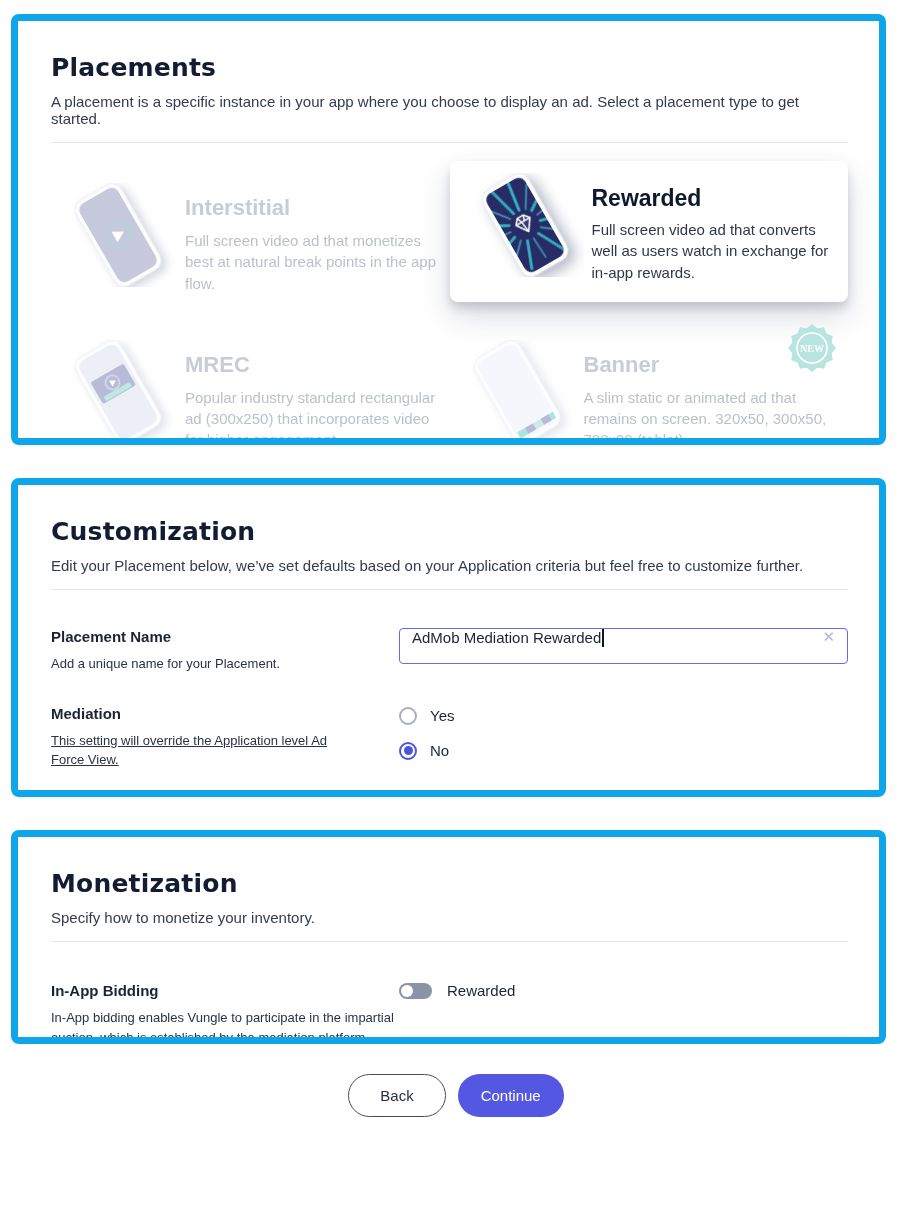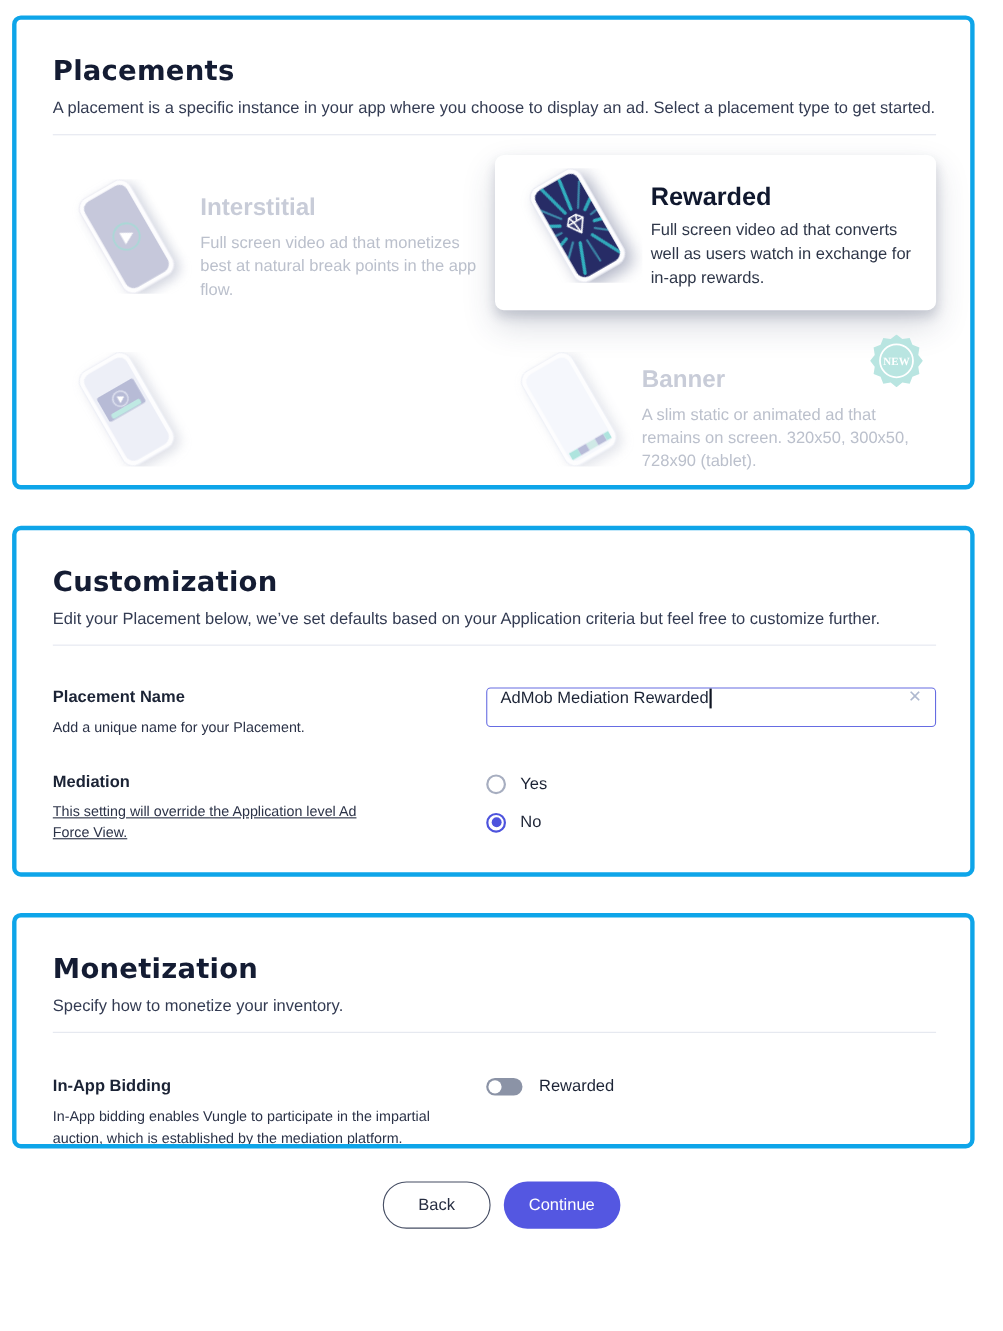--- a/index.html
+++ b/index.html
@@ -6,21 +6,21 @@
   html,body { width: 912px; height: 1210px; }
   body {
     background: #ffffff;
     font-family: "Liberation Sans", sans-serif;
     position: relative;
     overflow: hidden;
     color: #1c2335;
   }
   .card {
     background: #fff;
-    border: 4px solid #0ea5e9;
+    border: 7px solid #0ea5e9;
     border-radius: 8px;
     margin-left: 11px;
     width: 875px;
     padding: 26px 31px 0 33px;
     overflow: hidden;
   }
   #placements-card { margin-top: 14px; height: 431px; }
   #customization-card { margin-top: 33px; height: 319px; }
   #monetization-card { margin-top: 33px; height: 214px; }
 
@@ -77,21 +77,21 @@
     font-size: 15px;
     line-height: 1.42;
     color: #bbc0cc;
     max-width: 262px;
   }
   .type-cell.selected .type-title { color: #10182e; font-size: 23px; margin-bottom: 7px; }
   .type-cell.selected .type-desc  { color: #2f3749; max-width: 268px; }
   .new-badge { position: absolute; top: 2px; right: 12px; width: 48px; height: 48px; }
 
   
-  .form-row { display: flex; align-items: flex-start; gap: 46px; }
+  .form-row { display: flex; align-items: flex-start; }
   .form-row.first { margin-top: 38px; }
   .form-label-col { width: 348px; flex: 0 0 348px; }
   .form-label {
     font-size: 15px;
     font-weight: 700;
     color: #1b2335;
   }
   .form-help {
     font-size: 13px;
     color: #2b3247;
@@ -267,20 +267,24 @@
           <g transform="rotate(-30 59 52)" style="filter:drop-shadow(3px 5px 5px rgba(140,148,172,.28))">
             <rect x="33" y="3" width="52" height="98" rx="11" fill="#fdfdfe" stroke="#eef0f6"></rect>
             <rect x="37" y="7" width="44" height="90" rx="8" fill="#edeff7"></rect>
             <rect x="40" y="30" width="38" height="25" rx="2" fill="#b7bbd6"></rect>
             <circle cx="59" cy="41" r="7" fill="none" stroke="#dcdfee" stroke-width="1.4"></circle>
             <path d="M57 37.5 L63 41 L57 44.5 Z" fill="#ffffff"></path>
             <rect x="44" y="49" width="30" height="5" rx="1.5" fill="#bfe9e3"></rect>
           </g>
         </svg>
       </div>
+      <div class="type-text">
+        <div class="type-title">MREC</div>
+        <div class="type-desc">Popular industry standard rectangular ad (300x250) that incorporates video for higher engagement.</div>
+      </div>
     </div>
 
     <div class="type-cell">
       <div class="type-icon">
         <svg width="118" height="104" viewBox="0 0 118 104">
           <g transform="rotate(-30 59 52)" style="filter:drop-shadow(3px 5px 5px rgba(145,152,175,.25))">
             <rect x="33" y="3" width="52" height="98" rx="11" fill="#fdfdfe" stroke="#eff1f7"></rect>
             <rect x="37" y="7" width="44" height="90" rx="8" fill="#f5f7fc"></rect>
             <g>
               <rect x="39" y="87" width="9" height="7" fill="#aee4de"></rect>

